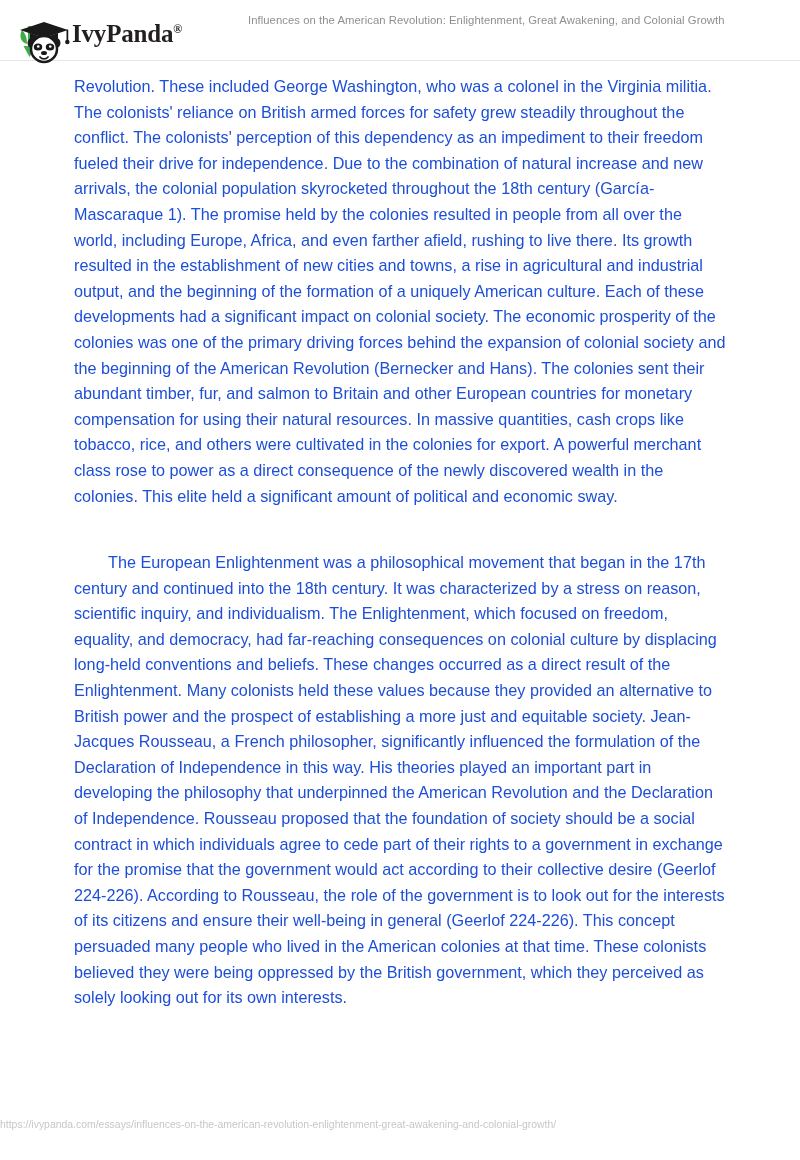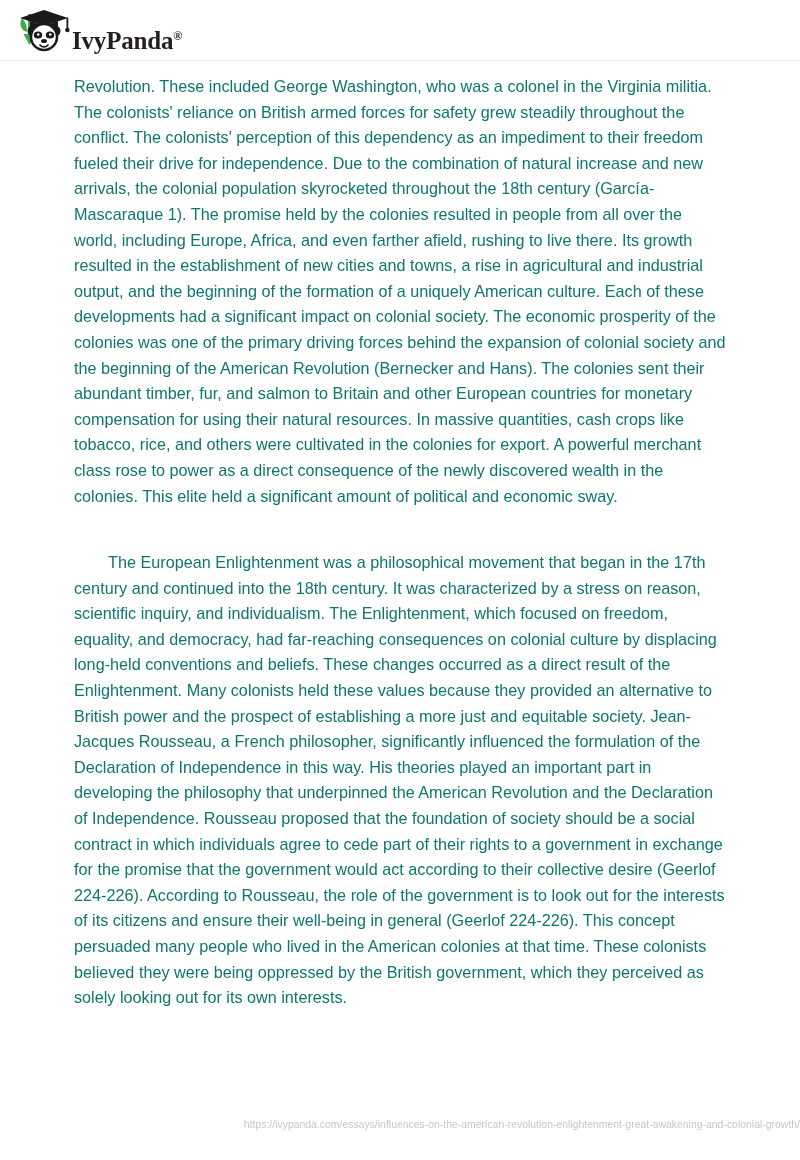--- a/index.html
+++ b/index.html
@@ -23,23 +23,23 @@
     width: 800px;
     height: 61px;
     box-sizing: border-box;
     border-bottom: 1px solid #e6e6e6;
     background: #ffffff;
   }
 
   .brand {
     position: absolute;
     left: 18px;
-    top: 6px;
+    top: 20px;
     display: flex;
-    align-items: flex-end;
+    align-items: flex-start;
     height: 46px;
   }
   .brand-mark {
     width: 52px;
     height: 44px;
     display: block;
   }
   .brand-word {
     font-family: "Liberation Serif", serif;
     font-weight: bold;
@@ -82,21 +82,21 @@
     position: relative;
     margin: 0 auto;
     width: 652px;
     padding-top: 13px;
   }
 
   p.para {
     margin: 0;
     font-size: 16.2px;
     line-height: 25.6px;
-    color: #0f766e;
+    color: #1d4ed8;
     text-align: left;
     letter-spacing: 0.01px;
   }
   p.para.indent {
     text-indent: 34px;
     margin-top: 20px;
   }
 
   h2.section-heading {
     margin: 29px 0 0 0;
@@ -118,21 +118,21 @@
     left: 0;
     bottom: 0;
     width: 800px;
     height: 60px;
   }
   .footer-url {
     position: absolute;
     left: 0;
     right: 0;
     top: 19px;
-    text-align: right;
+    text-align: left;
     font-size: 10.4px;
     color: #c7c7c7;
     letter-spacing: 0.02px;
     white-space: nowrap;
   }
 </style>
 </head>
 <body>
 
 <div class="page-header">
@@ -163,20 +163,21 @@
           <circle cx="40.5" cy="53" r="2.6" fill="#ffffff"></circle>
           <circle cx="64.5" cy="53" r="2.6" fill="#ffffff"></circle>
           <ellipse cx="52" cy="66" rx="6" ry="4.2" fill="#1a1a1a"></ellipse>
           <path d="M44 74 C 48 79, 56 79, 60 74" stroke="#1a1a1a" stroke-width="3.4" fill="none" stroke-linecap="round"></path>
         </g>
       </svg>
     </span>
     <span class="brand-word"><span>IvyPanda</span><span class="reg">®</span></span>
   </div>
 
+  <div class="header-title">Influences on the American Revolution: Enlightenment, Great Awakening, and Colonial Growth</div>
 </div>
 
 <div class="doc">
   <div class="content">
 
     <p class="para">Revolution. These included George Washington, who was a colonel in the Virginia militia. The colonists' reliance on British armed forces for safety grew steadily throughout the conflict. The colonists' perception of this dependency as an impediment to their freedom fueled their drive for independence. Due to the combination of natural increase and new arrivals, the colonial population skyrocketed throughout the 18th century (García-Mascaraque 1). The promise held by the colonies resulted in people from all over the world, including Europe, Africa, and even farther afield, rushing to live there. Its growth resulted in the establishment of new cities and towns, a rise in agricultural and industrial output, and the beginning of the formation of a uniquely American culture. Each of these developments had a significant impact on colonial society. The economic prosperity of the colonies was one of the primary driving forces behind the expansion of colonial society and the beginning of the American Revolution (Bernecker and Hans). The colonies sent their abundant timber, fur, and salmon to Britain and other European countries for monetary compensation for using their natural resources. In massive quantities, cash crops like tobacco, rice, and others were cultivated in the colonies for export. A powerful merchant class rose to power as a direct consequence of the newly discovered wealth in the colonies. This elite held a significant amount of political and economic sway.</p>
 
 
     <div class="gap-after-heading"></div>
 

